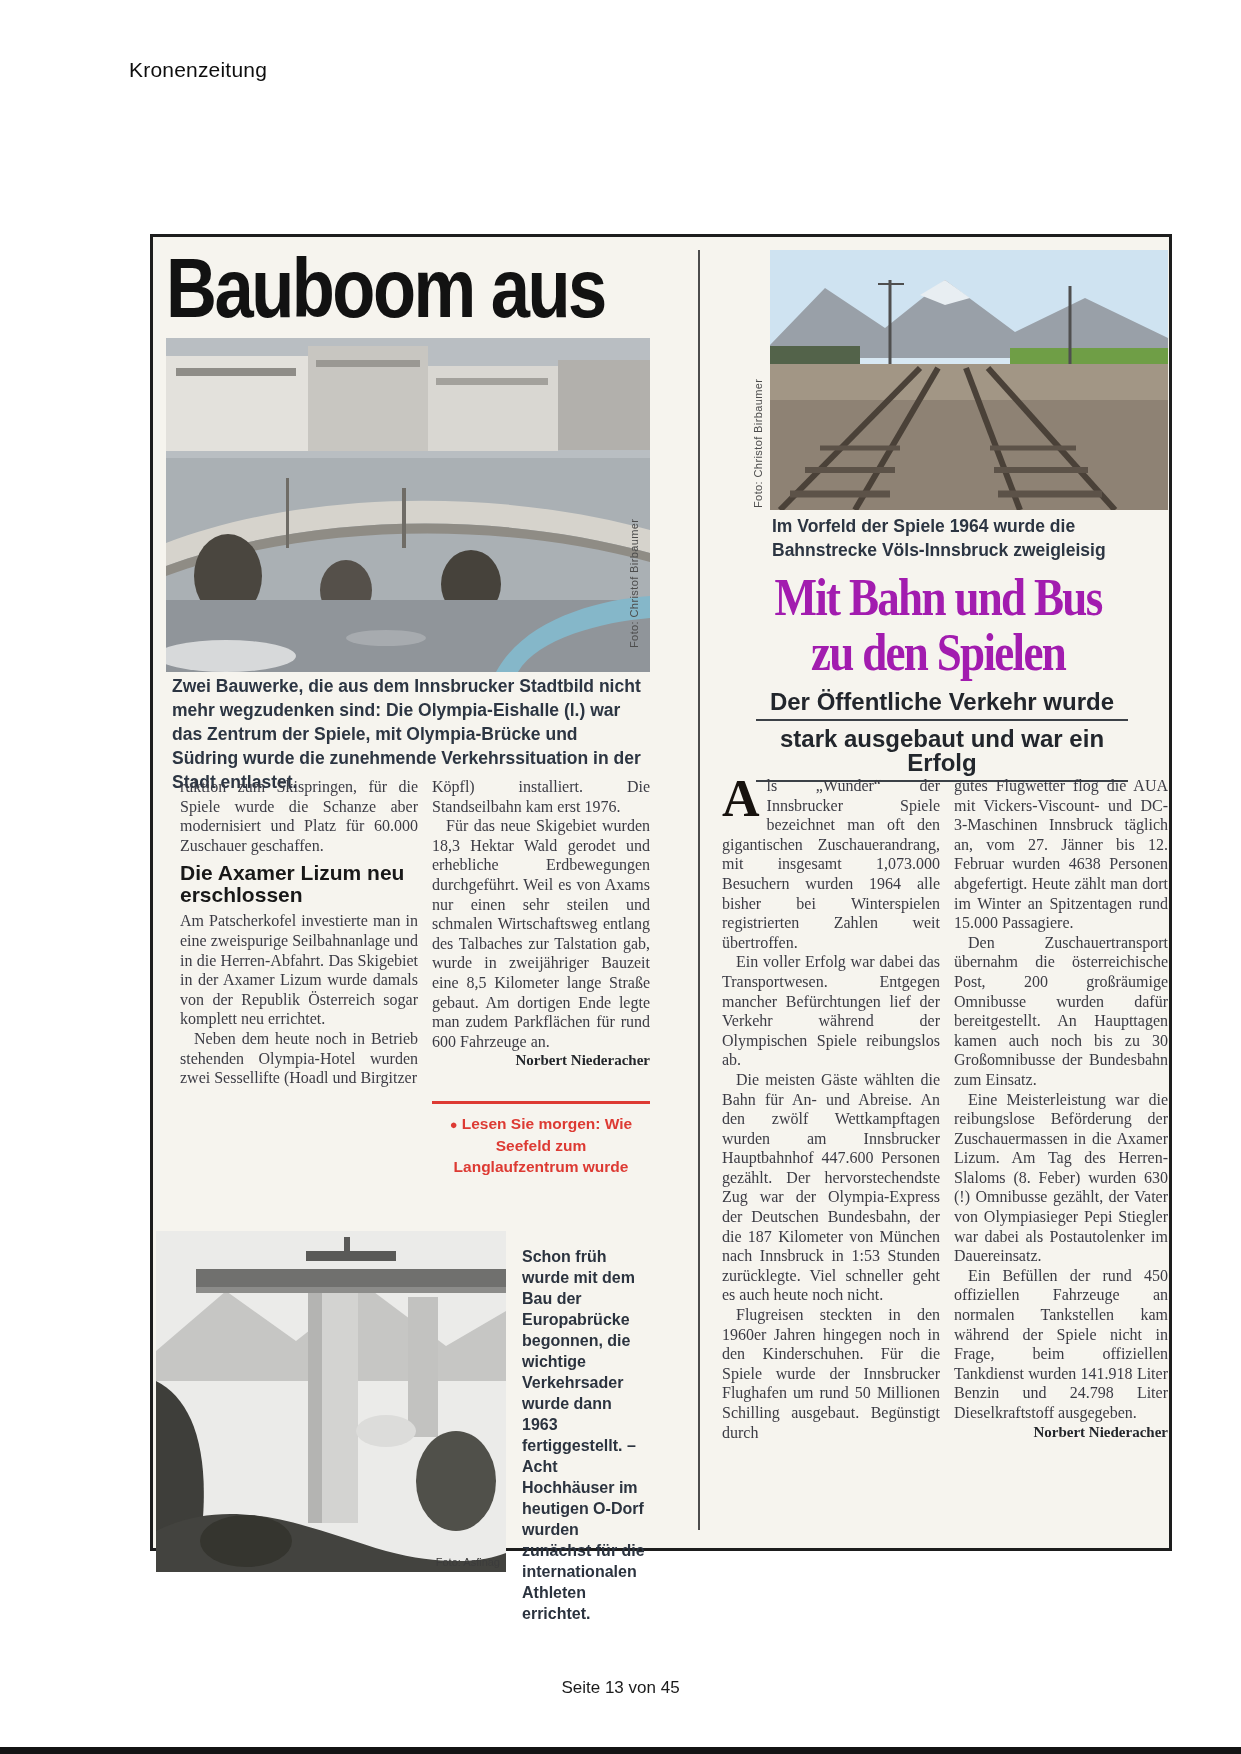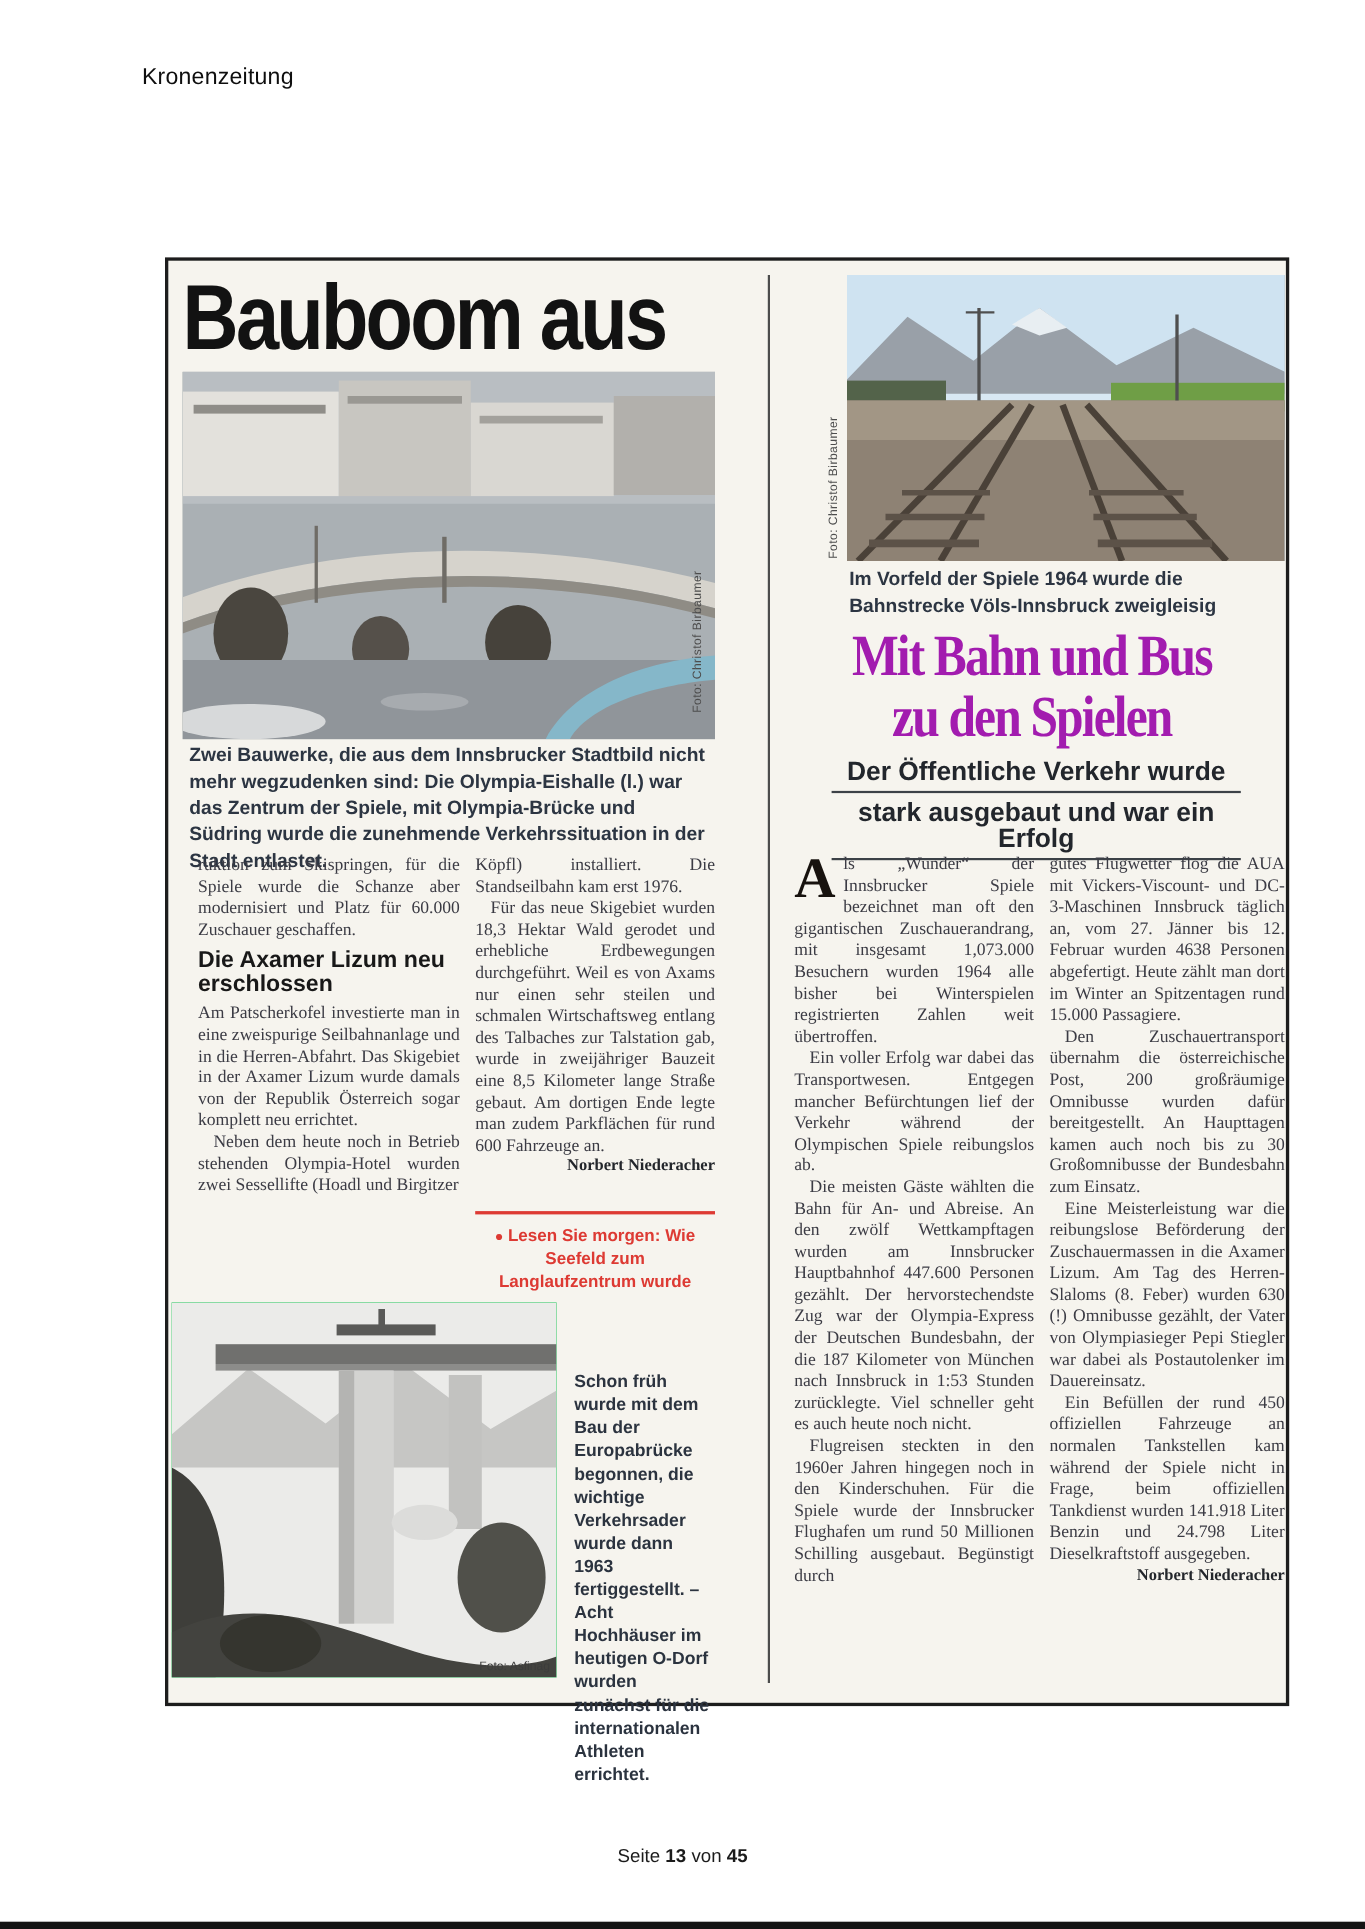--- a/index.html
+++ b/index.html
@@ -48,21 +48,21 @@
                       transform:scaleX(.85);transform-origin:center top;white-space:nowrap;}
 
   .subhead-right{left:756px;top:690px;width:372px;text-align:center;font-weight:bold;font-size:24px;
                  line-height:24px;color:#22262c;font-family:"Liberation Sans",sans-serif;}
   .subhead-right .rule{height:2px;background:#3c4147;margin:5px 0 6px 0;}
 
   .dropcap{float:left;font-family:"Liberation Serif",serif;font-weight:bold;font-size:52px;
            line-height:40px;color:#17120e;margin:3px 7px 0 0;}
 
   .footer{left:0;top:1678px;width:1241px;text-align:center;font-size:17px;color:#1b1b1b;}
-  .footer b{font-weight:bold;}
+  .footer b{font-weight:normal;}
   .bottom-bar{left:0;top:1747px;width:1241px;height:7px;background:#141414;}
 </style>
 </head>
 <body>
 
 <div class="page">
 
   <div class="abs site-header">Kronenzeitung</div>
 
   <div class="abs clipbox"></div>
@@ -108,21 +108,21 @@
   <div class="abs bodycol" style="left:432px;top:777px;width:218px;height:318px;">
     <p>Köpfl) installiert. Die Standseilbahn kam erst 1976.</p>
     <p class="ind">Für das neue Skigebiet wurden 18,3 Hektar Wald gerodet und erhebliche Erdbewegungen durchgeführt. Weil es von Axams nur einen sehr steilen und schmalen Wirtschaftsweg entlang des Talbaches zur Talstation gab, wurde in zweijähriger Bauzeit eine 8,5 Kilometer lange Straße gebaut. Am dortigen Ende legte man zudem Parkflächen für rund 600 Fahrzeuge an.</p>
     <div class="author">Norbert Niederacher</div>
   </div>
 
   <div class="abs teaser">
     <span class="bullet">●</span><span>Lesen Sie morgen: Wie Seefeld zum Langlaufzentrum wurde</span>
   </div>
 
-  <div class="abs photo" style="left:156px;top:1184px;width:350px;height:341px;background:#22c55e;">
+  <div class="abs photo" style="left:156px;top:1231px;width:350px;height:341px;background:#a3a3a3;">
     <svg width="350" height="341" viewBox="0 0 350 341">
       <rect width="350" height="341" fill="#ebebe9"></rect>
       <polygon points="0,120 70,60 140,110 210,55 290,115 350,80 350,150 0,150" fill="#c6c6c4"></polygon>
       <rect x="40" y="38" width="310" height="18" fill="#70706e"></rect>
       <rect x="40" y="56" width="310" height="6" fill="#8c8c8a"></rect>
       <rect x="150" y="20" width="90" height="10" fill="#5a5a58"></rect>
       <rect x="188" y="6" width="6" height="20" fill="#5a5a58"></rect>
       <rect x="152" y="62" width="50" height="230" fill="#d3d3d1"></rect>
       <rect x="152" y="62" width="14" height="230" fill="#b4b4b2"></rect>
       <rect x="252" y="66" width="30" height="140" fill="#c2c2c0"></rect>

